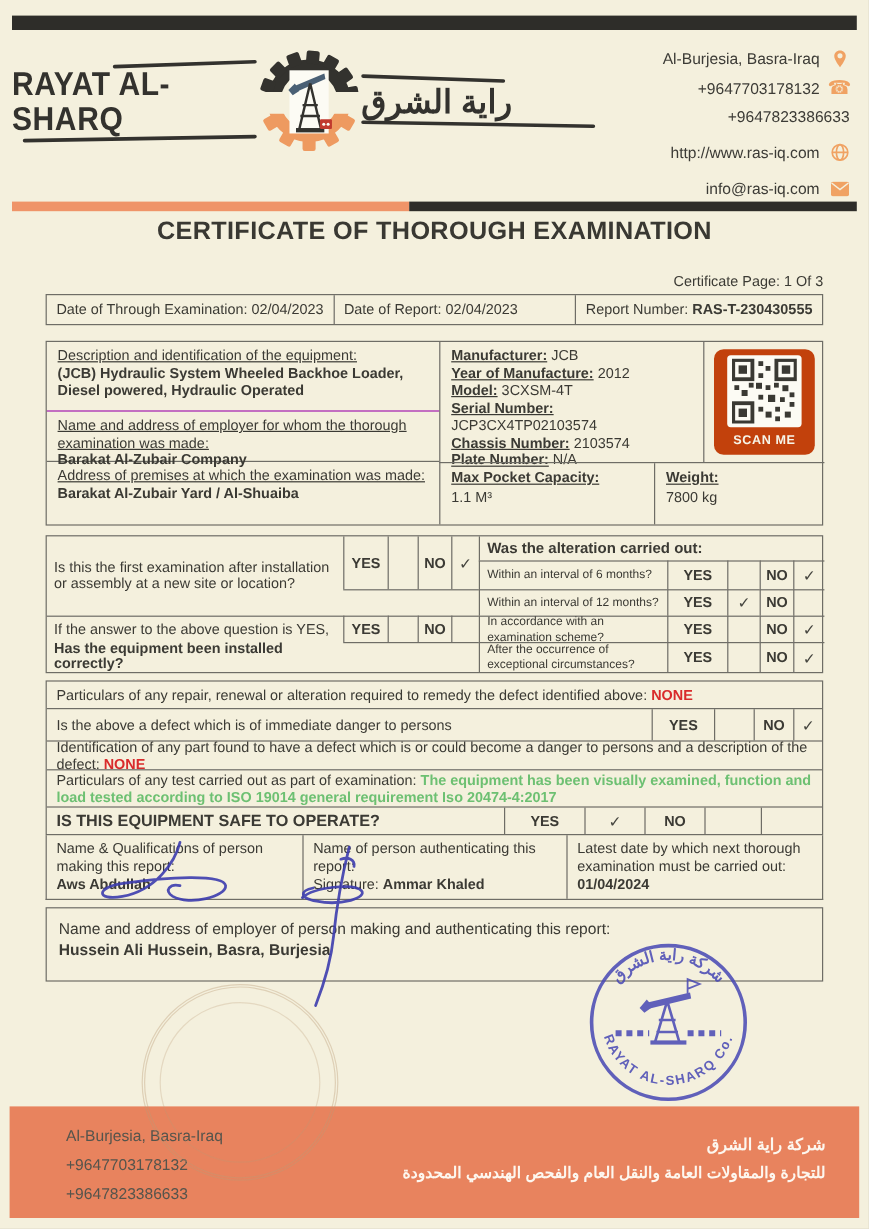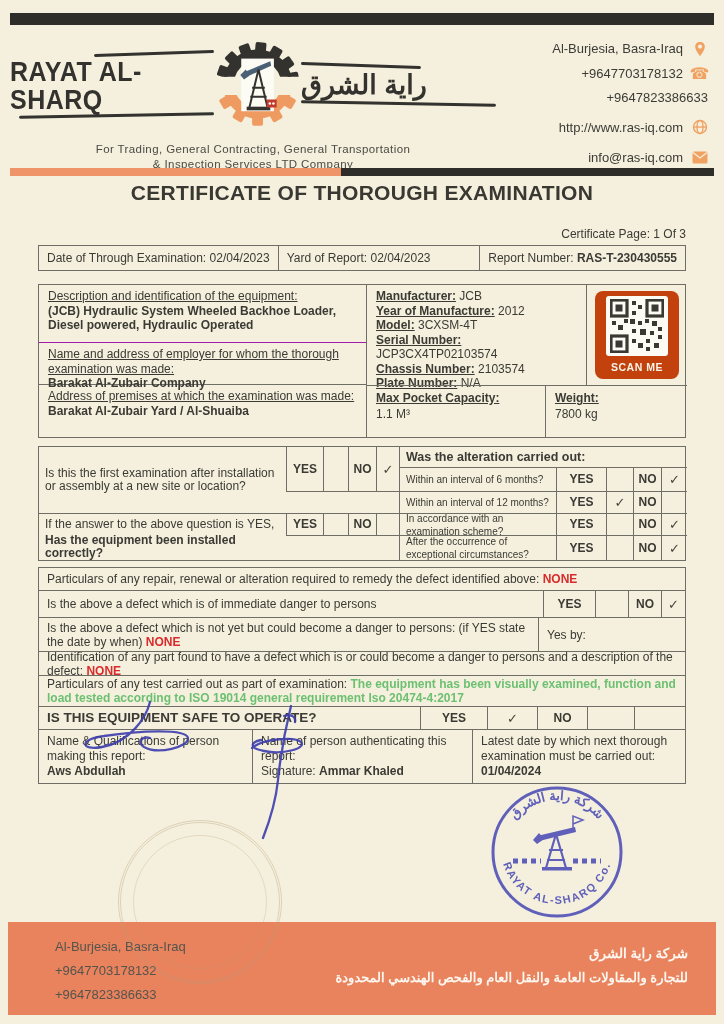--- a/index.html
+++ b/index.html
@@ -157,24 +157,20 @@
             <circle cx="13.5" cy="21.5" r="1.4" fill="#fcfbf4"></circle>
             <circle cx="17.5" cy="21.5" r="1.4" fill="#fcfbf4"></circle>
           </g>
         </svg>
         <div class="bn-right">
           <span class="swoosh sw-tr"></span>
           <span class="name-ar">راية الشرق</span>
           <span class="swoosh sw-br"></span>
         </div>
       </div>
-      <div class="tagline">
-        <div>For Trading, General Contracting, General Transportation</div>
-        <div>&amp; Inspection Services LTD Company</div>
-      </div>
     </div>
     <div class="contacts">
       <div class="c-row">
         <span class="c-txt">Al-Burjesia, Basra-Iraq</span>
         <span class="c-ico">
           <svg width="14" height="16" viewBox="0 0 16 18">
               <path d="M8 1 C4.7 1 2.5 3.4 2.5 6.3 C2.5 10.2 8 17 8 17 C8 17 13.5 10.2 13.5 6.3 C13.5 3.4 11.3 1 8 1 Z" fill="#f0a263"></path>
               <circle cx="8" cy="6.2" r="2.4" fill="#f4f0dd"></circle>
             </svg>
         </span>
@@ -219,21 +215,21 @@
 
   <div class="content">
 
     <div class="cert-page">Certificate Page: 1 Of 3</div>
 
     <div class="dates bd">
       <div class="d1">
         <span>Date of Through Examination:</span>&nbsp;<span>02/04/2023</span>
       </div>
       <div class="d2">
-        <span>Yard of Report:</span>&nbsp;<span>02/04/2023</span>
+        <span>Date of Report:</span>&nbsp;<span>02/04/2023</span>
       </div>
       <div class="d3">
         <span>Report Number:</span>&nbsp;<span class="b">RAS-T-230430555</span>
       </div>
     </div>
 
     <div class="equip bd">
       <div class="eq-desc">
         <span class="lbl">Description and identification of the equipment:</span><br>
         <span class="b">(JCB) Hydraulic System Wheeled Backhoe Loader, Diesel powered, Hydraulic Operated</span>
@@ -350,26 +346,20 @@
             <span><span>Particulars of any repair, renewal or alteration required to remedy the defect identified above:</span> <span class="red">NONE</span></span>
           </div>
       </div>
       <div class="drow h26">
         <div class="dtext">Is the above a defect which is of immediate danger to persons</div>
         <div class="dcell yn" style="width:47px;">YES</div>
         <div class="dcell chk" style="width:32px;"></div>
         <div class="dcell yn" style="width:28px;">NO</div>
         <div class="dcell chk" style="width:23px;">✓</div>
       </div>
-      <div class="drow h33">
-        <div class="dtext">
-            <span><span>Is the above a defect which is not yet but could become a danger to persons: (if YES state the date by when)</span> <span class="red">NONE</span></span>
-          </div>
-        <div class="yesby">Yes by:</div>
-      </div>
       <div class="drow h23">
         <div class="dtext">
             <span><span>Identification of any part found to have a defect which is or could become a danger to persons and a description of the defect:</span> <span class="red">NONE</span></span>
           </div>
       </div>
       <div class="drow h30">
         <div class="dtext">
             <span><span>Particulars of any test carried out as part of examination:</span> <span class="green">The equipment has been visually examined, function and load tested according to ISO 19014 general requirement Iso 20474-4:2017</span></span>
           </div>
       </div>
@@ -392,20 +382,24 @@
         <span>Name of person authenticating this report:</span><br>
         <span>Signature:</span>
         <span class="b">Ammar Khaled</span>
       </div>
       <div class="sigcell s3">
         <span>Latest date by which next thorough examination must be carried out:</span><br>
         <span class="b">01/04/2024</span>
       </div>
     </div>
 
+    <div class="empbox bd">
+      <span>Name and address of employer of person making and authenticating this report:</span><br>
+      <span class="b">Hussein Ali Hussein, Basra, Burjesia</span>
+    </div>
 
   </div>
 
   <svg class="sig-overlay" width="648" height="150" viewBox="0 0 648 150">
     <g fill="none" stroke="#3c3cae" stroke-width="2.3" stroke-linecap="round" opacity="0.9">
       <path d="M112 4 C 108 20, 92 44, 64 49 C 42 53, 41 41, 66 38 C 100 33, 148 30, 150 40 C 151 49, 120 57, 106 49 C 98 44, 104 38, 112 40"></path>
       <path d="M253 8 C 247 32, 242 62, 240 82 C 238 102, 232 122, 225 140"></path>
       <path d="M214 50 C 224 41, 257 38, 263 44 C 269 50, 246 57, 226 53 C 210 50, 213 44, 223 42"></path>
       <path d="M246 18 C 252 16, 258 18, 257 24"></path>
     </g>

